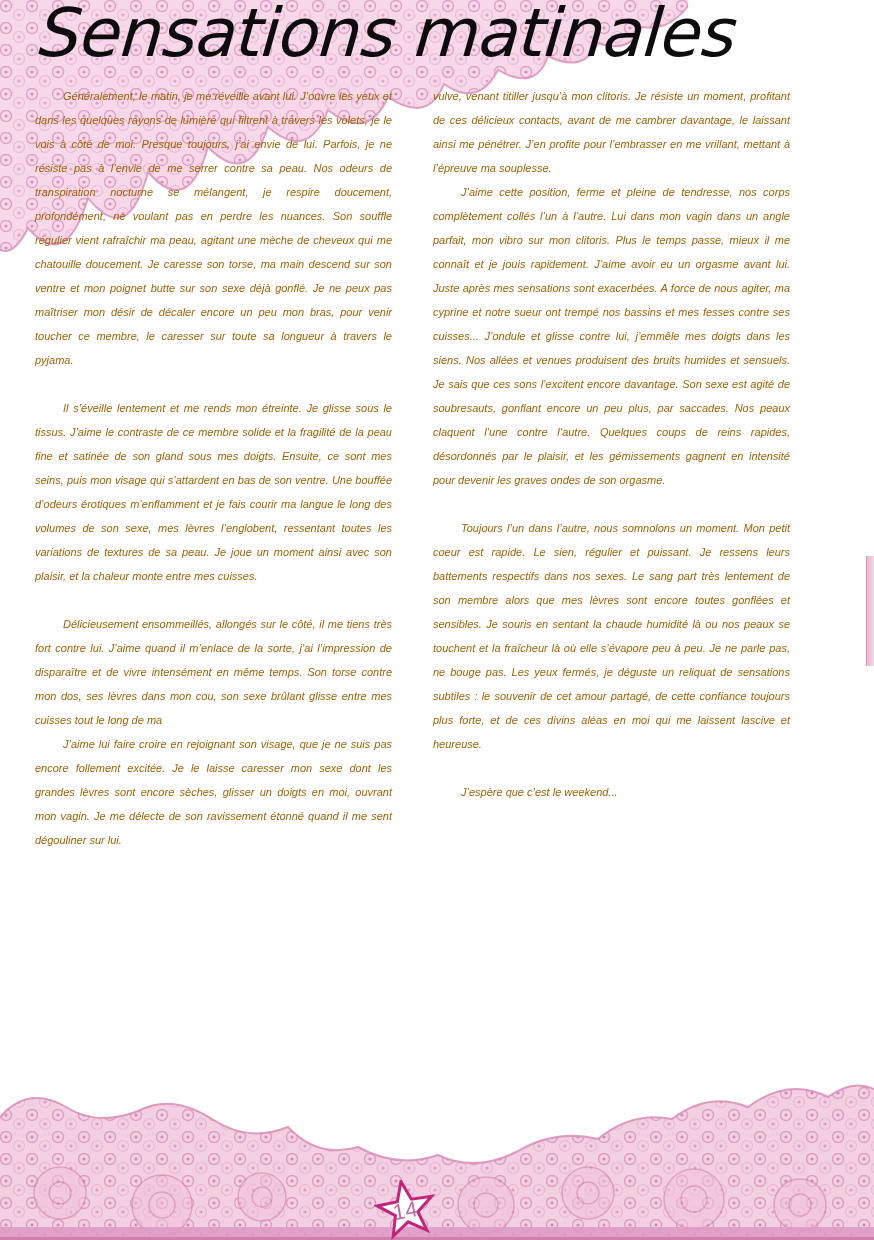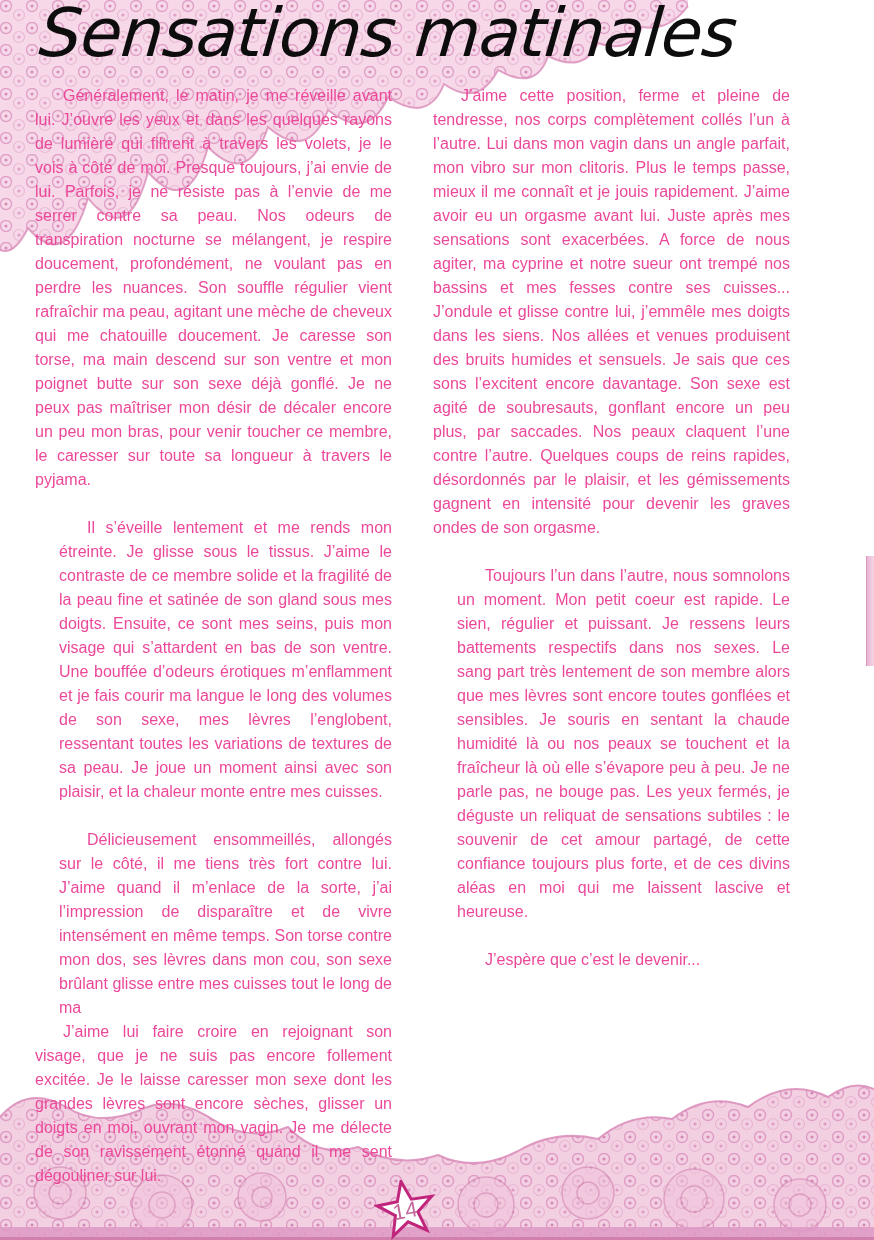--- a/index.html
+++ b/index.html
@@ -22,29 +22,29 @@
     position:absolute;z-index:2;left:36px;top:-8px;margin:0;
     font-family:"DejaVu Sans", sans-serif;
     font-style:italic;font-weight:400;
     font-size:67px;line-height:1.25;
     letter-spacing:-1px;white-space:nowrap;
     color:#0d0d0d;
     transform:skewX(-5deg);transform-origin:left bottom;
   }
   .col{
     position:absolute;z-index:2;top:84px;width:357px;
-    font-size:16px;line-height:24px;
-    text-align:justify;color:#ec4899;
-    -webkit-hyphens:none;hyphens:none;
+    font-size:11px;line-height:24px;
+    text-align:justify;color:#a16207;
+    -webkit-hyphens:none;hyphens:none;font-style:italic;
   }
   .col-left{left:35px;}
   .col-right{left:433px;}
   .col p{margin:0;}
   .col p.ind{text-indent:28px;}
-  .col p.gap{margin-top:24px;margin-left:24px;}
+  .col p.gap{margin-top:24px;}
   .star{
     position:absolute;z-index:3;left:374px;top:1180px;
   }
 </style>
 </head>
 <body>
 
 <div class="page">
 
   <svg class="lace lace-top" width="700" height="280" viewBox="0 0 700 280" aria-hidden="true">
@@ -98,23 +98,24 @@
   <h1 class="title">Sensations matinales</h1>
 
   <div class="col col-left">
     <p class="ind">Généralement, le matin, je me réveille avant lui. J’ouvre les yeux et dans les quelques rayons de lumière qui filtrent à travers les volets, je le vois à côté de moi. Presque toujours, j’ai envie de lui. Parfois, je ne résiste pas à l’envie de me serrer contre sa peau. Nos odeurs de transpiration nocturne se mélangent, je respire doucement, profondément, ne voulant pas en perdre les nuances. Son souffle régulier vient rafraîchir ma peau, agitant une mèche de cheveux qui me chatouille doucement. Je caresse son torse, ma main descend sur son ventre et mon poignet butte sur son sexe déjà gonflé. Je ne peux pas maîtriser mon désir de décaler encore un peu mon bras, pour venir toucher ce membre, le caresser sur toute sa longueur à travers le pyjama.</p>
     <p class="ind gap">Il s’éveille lentement et me rends mon étreinte. Je glisse sous le tissus. J’aime le contraste de ce membre solide et la fragilité de la peau fine et satinée de son gland sous mes doigts. Ensuite, ce sont mes seins, puis mon visage qui s’attardent en bas de son ventre. Une bouffée d’odeurs érotiques m’enflamment et je fais courir ma langue le long des volumes de son sexe, mes lèvres l’englobent, ressentant toutes les variations de textures de sa peau. Je joue un moment ainsi avec son plaisir, et la chaleur monte entre mes cuisses.</p>
     <p class="ind gap">Délicieusement ensommeillés, allongés sur le côté, il me tiens très fort contre lui. J’aime quand il m’enlace de la sorte, j’ai l’impression de disparaître et de vivre intensément en même temps. Son torse contre mon dos, ses lèvres dans mon cou, son sexe brûlant glisse entre mes cuisses tout le long de ma</p>
     <p class="ind">J’aime lui faire croire en rejoignant son visage, que je ne suis pas encore follement excitée. Je le laisse caresser mon sexe dont les grandes lèvres sont encore sèches, glisser un doigts en moi, ouvrant mon vagin. Je me délecte de son ravissement étonné quand il me sent dégouliner sur lui.</p>
   </div>
 
   <div class="col col-right">
+    <p>vulve, venant titiller jusqu’à mon clitoris. Je résiste un moment, profitant de ces délicieux contacts, avant de me cambrer davantage, le laissant ainsi me pénétrer. J’en profite pour l’embrasser en me vrillant, mettant à l’épreuve ma souplesse.</p>
     <p class="ind">J’aime cette position, ferme et pleine de tendresse, nos corps complètement collés l’un à l’autre. Lui dans mon vagin dans un angle parfait, mon vibro sur mon clitoris. Plus le temps passe, mieux il me connaît et je jouis rapidement. J’aime avoir eu un orgasme avant lui. Juste après mes sensations sont exacerbées. A force de nous agiter, ma cyprine et notre sueur ont trempé nos bassins et mes fesses contre ses cuisses... J’ondule et glisse contre lui, j’emmêle mes doigts dans les siens. Nos allées et venues produisent des bruits humides et sensuels. Je sais que ces sons l’excitent encore davantage. Son sexe est agité de soubresauts, gonflant encore un peu plus, par saccades. Nos peaux claquent l’une contre l’autre. Quelques coups de reins rapides, désordonnés par le plaisir, et les gémissements gagnent en intensité pour devenir les graves ondes de son orgasme.</p>
     <p class="ind gap">Toujours l’un dans l’autre, nous somnolons un moment. Mon petit coeur est rapide. Le sien, régulier et puissant. Je ressens leurs battements respectifs dans nos sexes. Le sang part très lentement de son membre alors que mes lèvres sont encore toutes gonflées et sensibles. Je souris en sentant la chaude humidité là ou nos peaux se touchent et la fraîcheur là où elle s’évapore peu à peu. Je ne parle pas, ne bouge pas. Les yeux fermés, je déguste un reliquat de sensations subtiles : le souvenir de cet amour partagé, de cette confiance toujours plus forte, et de ces divins aléas en moi qui me laissent lascive et heureuse.</p>
-    <p class="ind gap">J’espère que c’est le devenir...</p>
+    <p class="ind gap">J’espère que c’est le weekend...</p>
   </div>
 
   <svg class="star" width="64" height="60" viewBox="0 0 64 60" aria-hidden="true">
     <g transform="rotate(-10 32 30)">
       <polygon points="32,1 39.1,20.3 59.6,21.0 43.4,33.7 49.1,53.5 32,42 14.9,53.5 20.6,33.7 4.4,21.0 24.9,20.3" fill="#ffffff" stroke="#c0267c" stroke-width="3" stroke-linejoin="miter"></polygon>
       <text x="31" y="38" text-anchor="middle" font-family="Liberation Sans, sans-serif" font-size="22" fill="#c4679c">14</text>
     </g>
   </svg>
 
 </div>

